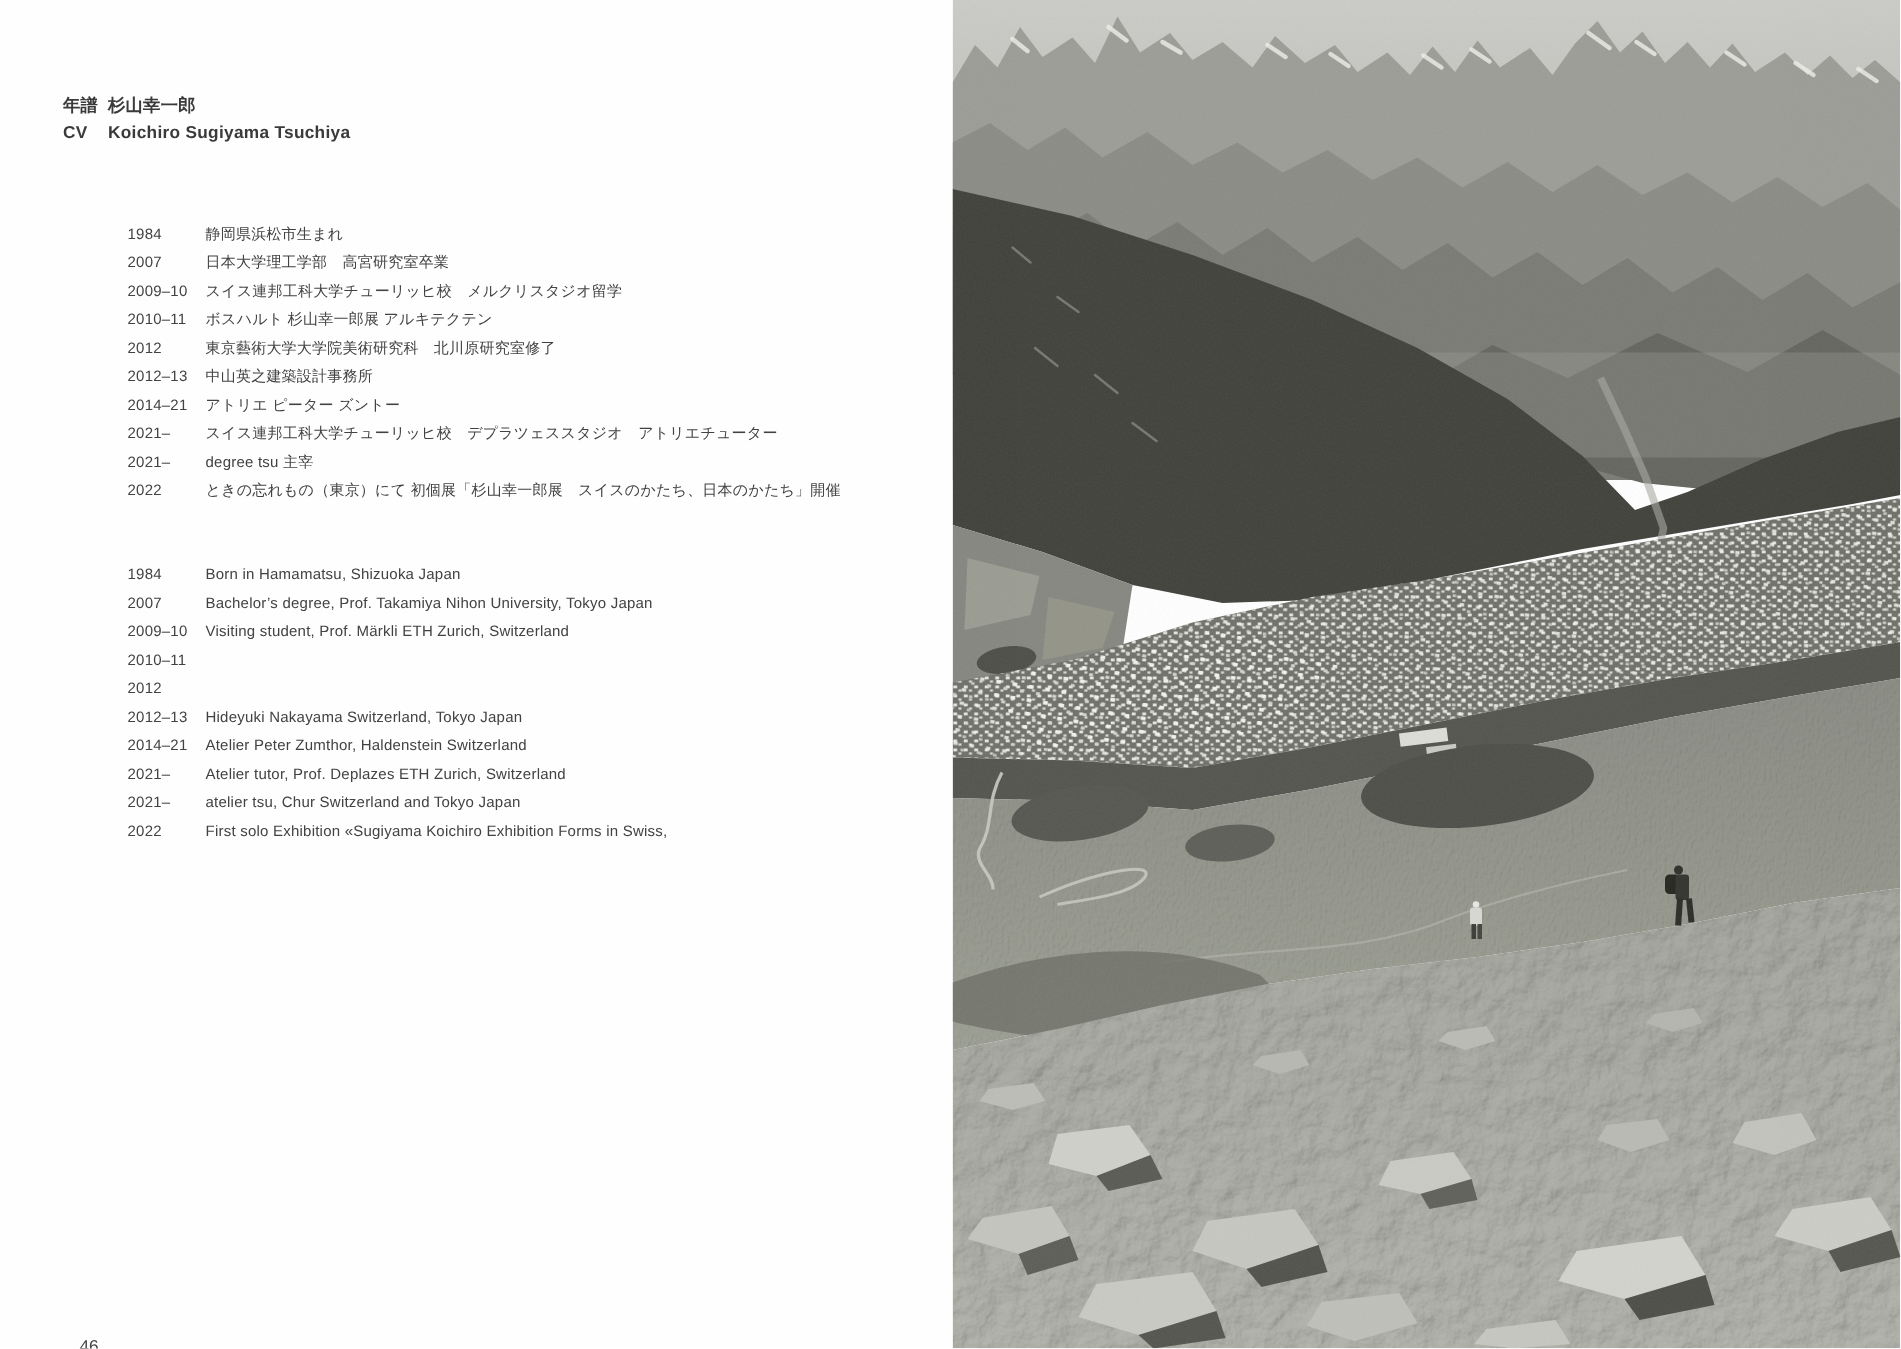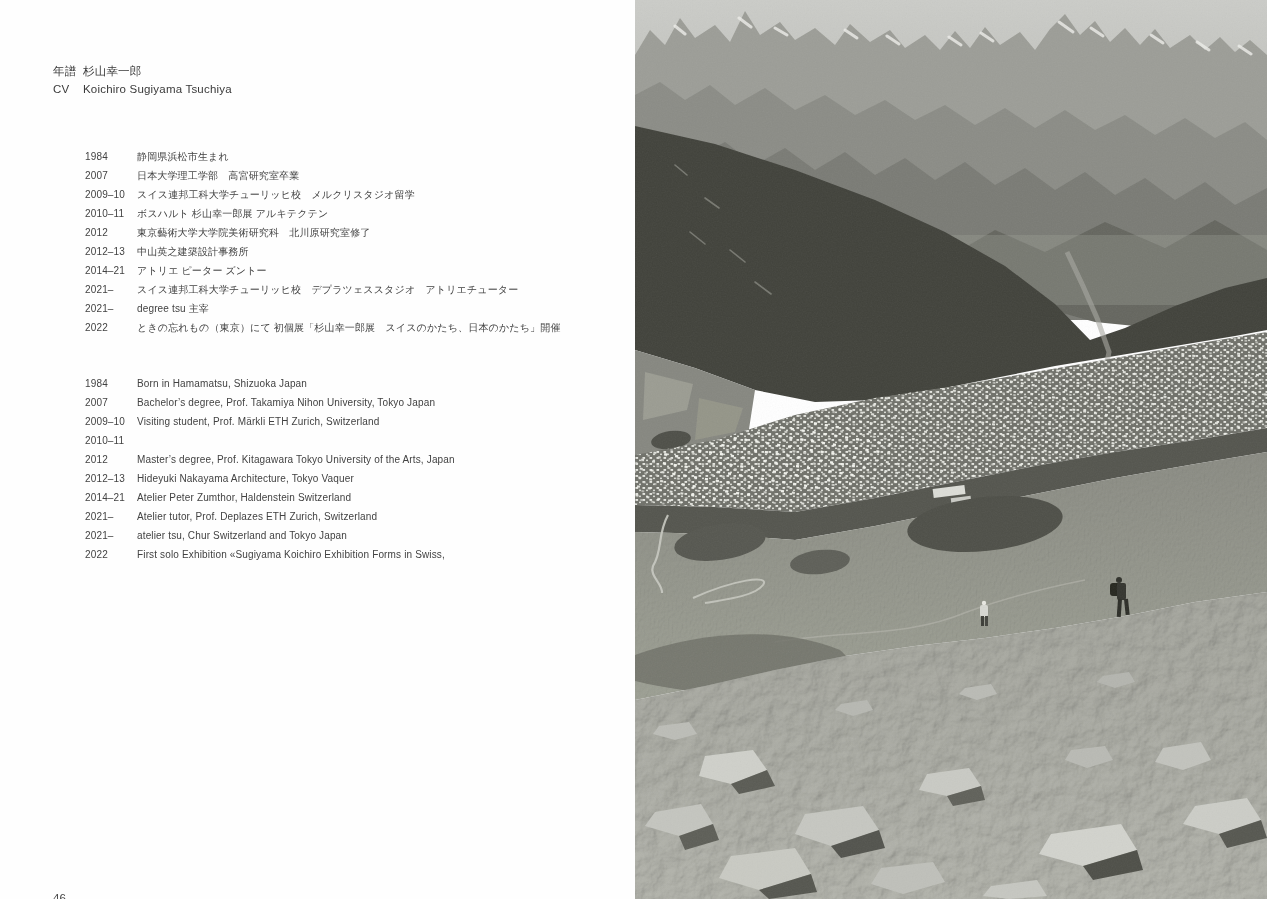--- a/index.html
+++ b/index.html
@@ -3,22 +3,22 @@
 <meta charset="utf-8">
 <style>
   * { margin:0; padding:0; box-sizing:border-box; }
   html,body { width:1267px; height:899px; overflow:hidden; background:#ffffff;
     font-family:"Liberation Sans","DejaVu Sans",sans-serif; color:#3e3e3e; }
   .spread { position:relative; width:1267px; height:899px; background:#ffffff; }
 
   
   .page-left { position:absolute; left:0; top:0; width:635px; height:899px; background:#fefefe; }
 
-  .cv-header { position:absolute; left:53px; top:62px; font-size:11.5px; line-height:18px;
-    letter-spacing:.2px; font-weight:400; color:#3a3a3a; white-space:nowrap; }
+  .cv-header { position:absolute; left:42px; top:62px; font-size:11.5px; line-height:18px;
+    letter-spacing:.2px; font-weight:700; color:#3a3a3a; white-space:nowrap; }
   .cv-header .hrow { display:flex; }
   .cv-header .hlabel { width:30px; flex:0 0 30px; }
 
   .tl { position:absolute; left:85px; font-size:10px; line-height:19px; letter-spacing:.15px;
     color:#424242; white-space:nowrap; }
   .tl-ja { top:147px; }
   .tl-en { top:374px; }
   .tl .row { display:flex; }
   .tl .yr { width:52px; flex:0 0 52px; }
   .tl .tx { flex:1; }
@@ -101,25 +101,24 @@
         </div>
       <div class="row">
           <span class="yr">2009–10</span>
           <span class="tx">Visiting student, Prof. Märkli ETH Zurich, Switzerland</span>
         </div>
       <div class="row">
           <span class="yr">2010–11</span>
         </div>
       <div class="row">
           <span class="yr">2012</span>
-          <span class="tx">Master’s degree, Prof. Kitagawara Tokyo University of the Arts, Japan</span>
         </div>
       <div class="row">
           <span class="yr">2012–13</span>
-          <span class="tx">Hideyuki Nakayama Architecture, Tokyo Vaquer</span>
+          <span class="tx">Hideyuki Nakayama Switzerland, Tokyo Japan</span>
         </div>
       <div class="row">
           <span class="yr">2014–21</span>
           <span class="tx">Atelier Peter Zumthor, Haldenstein Switzerland</span>
         </div>
       <div class="row">
           <span class="yr">2021–</span>
           <span class="tx">Atelier tutor, Prof. Deplazes ETH Zurich, Switzerland</span>
         </div>
       <div class="row">

